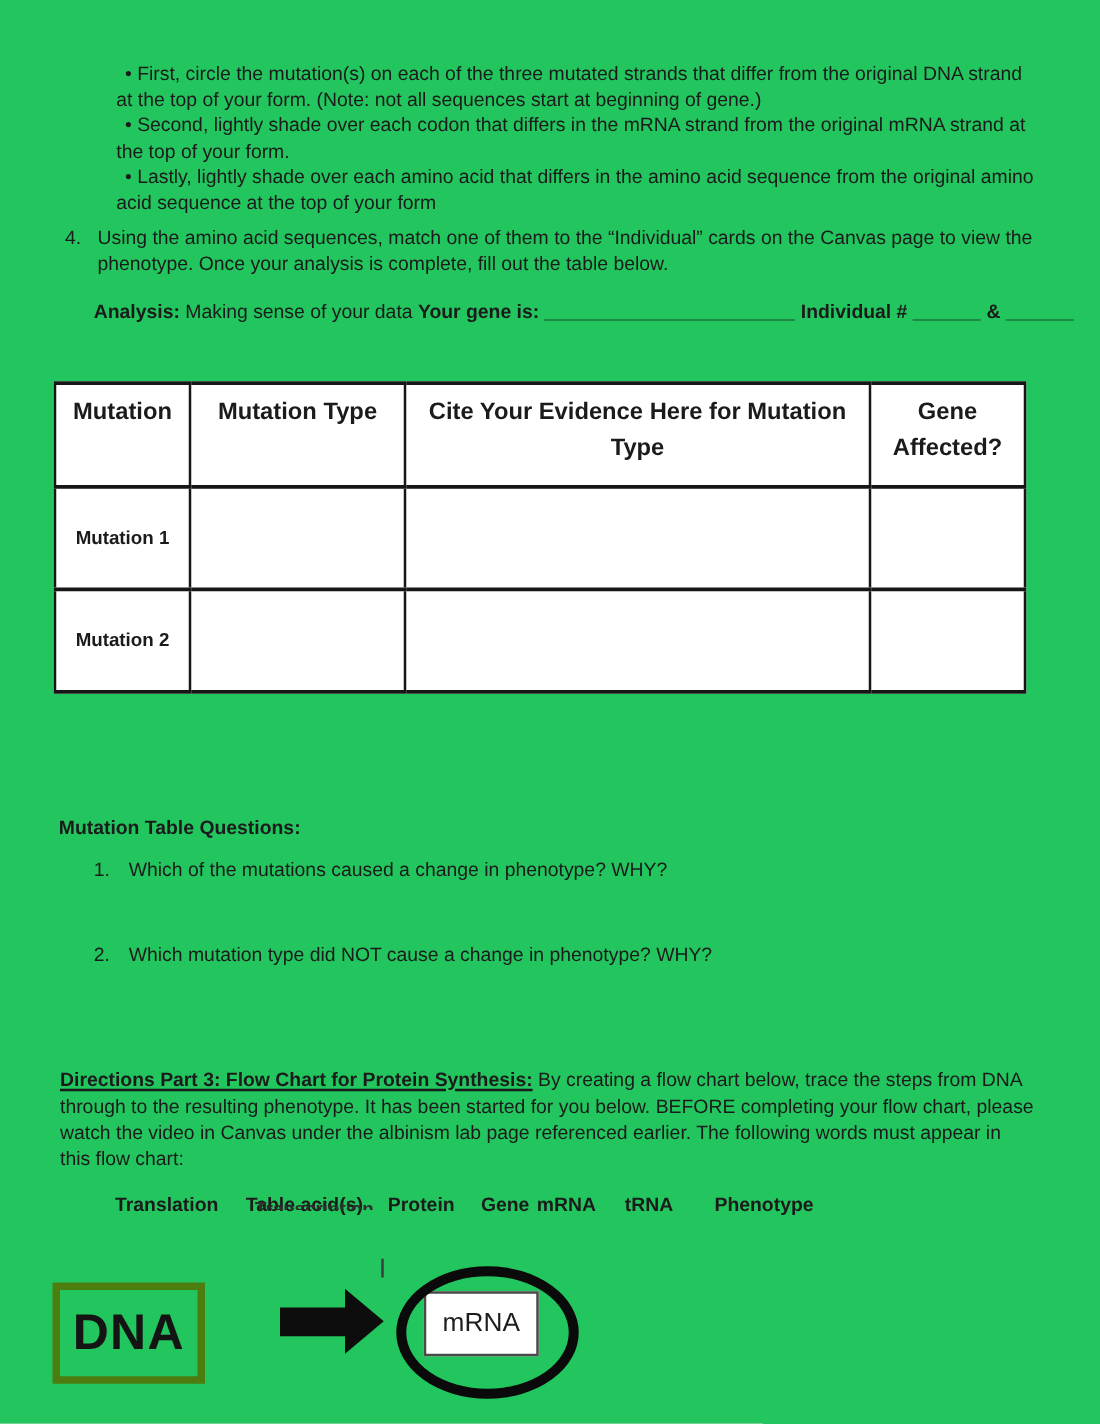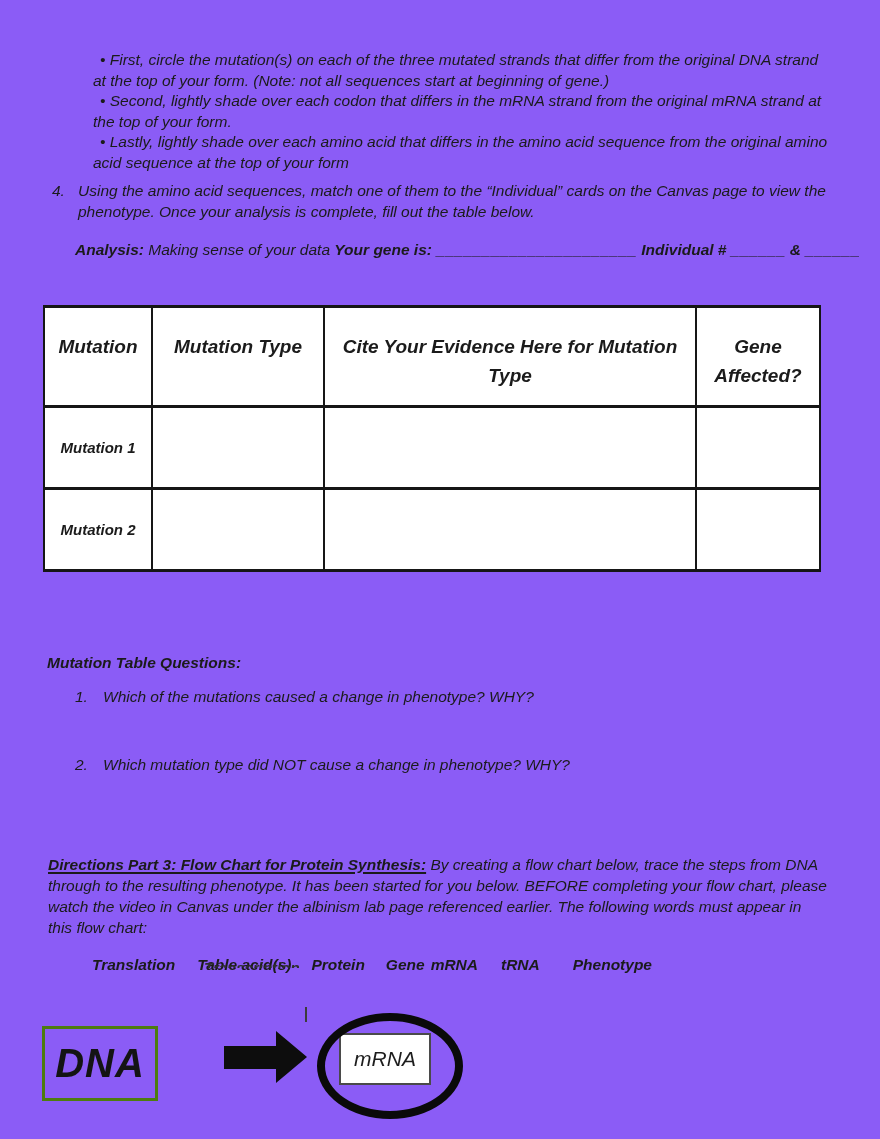--- a/index.html
+++ b/index.html
@@ -1,38 +1,38 @@
 <!DOCTYPE html>
 <html><head>
 <meta charset="utf-8">
 <style>
   html,body{margin:0;padding:0;background:#e8e8e8;}
   .page{
-    position:relative;width:880px;height:1139px;background:#8b5cf6;
+    position:relative;width:880px;height:1139px;background:#22c55e;
     font-family:"Liberation Sans","DejaVu Sans",sans-serif;color:#1b1b1b;
-    overflow:hidden;margin:0 auto;font-style:italic;
+    overflow:hidden;margin:0 auto;
   }
   .abs{position:absolute;}
   .body-text{font-size:15.5px;line-height:20.6px;}
   .bold{font-weight:700;}
   
   .bullets{left:93px;top:50px;width:737px;}
   .bullet-item{text-indent:7px;}
   
   .step4{left:52px;top:181px;width:778px;display:flex;}
   .step4 .num{width:26px;flex:0 0 26px;}
   .step4 .txt{width:748px;}
   
   .analysis{left:75px;top:240px;width:770px;white-space:nowrap;}
   .blank{letter-spacing:0.5px;font-weight:700;}
   
   table.mut{border-collapse:collapse;table-layout:fixed;left:43px;top:305px;width:776px;background:#fff;}
   table.mut th,table.mut td{border-left:2px solid #161616;border-right:2px solid #161616;
     border-top:3px solid #161616;border-bottom:3px solid #161616;padding:0 8px;text-align:center;}
-  table.mut th{font-size:19px;font-weight:700;line-height:29px;text-align:center;vertical-align:top;padding-top:24px;height:73px;}
+  table.mut th{font-size:19px;font-weight:700;line-height:29px;text-align:center;vertical-align:top;padding-top:7px;height:73px;}
   table.mut td{height:79px;}
   td.row-label{text-align:center;vertical-align:middle;font-size:15px;font-weight:700;}
   
   .q-title{left:47px;top:653px;font-weight:700;}
   .q-item{display:flex;left:75px;width:740px;}
   .q-item .num{width:28px;flex:0 0 28px;}
   .q1{top:687px;} .q2{top:755px;}
   
   .part3{left:48px;top:854px;width:779px;font-size:15.5px;line-height:21px;}
   .part3 .lead{font-weight:700;text-decoration:underline;text-decoration-thickness:2px;text-underline-offset:2px;}
@@ -43,21 +43,21 @@
   .wordbank span:nth-child(2){margin-right:20px;}
   .wordbank span:nth-child(3){margin-right:21px;}
   .wordbank span:nth-child(4){margin-right:6px;}
   .wordbank span:nth-child(5){margin-right:23px;}
   .wordbank span:nth-child(6){margin-right:33px;}
   
   .fragment{left:204px;top:960px;width:112px;height:8px;overflow:hidden;}
   .fragment span{display:block;font-size:15px;font-weight:700;color:#2e2e2e;margin-top:-1px;}
   .stray-mark{left:305px;top:1007px;width:2px;height:15px;background:#3c3c3c;}
   
-  .dna-box{left:42px;top:1026px;width:110px;height:69px;border:3px solid #4d7c0f;
+  .dna-box{left:42px;top:1026px;width:110px;height:69px;border:6px solid #4d7c0f;
     display:flex;align-items:center;justify-content:center;}
   .dna-box span{font-size:40px;font-weight:700;letter-spacing:1px;color:#141414;}
   .arrow-body{left:224px;top:1046px;width:53px;height:23px;background:#0d0d0d;}
   .arrow-head{left:276px;top:1031px;width:0;height:0;
     border-top:26px solid transparent;border-bottom:26px solid transparent;border-left:31px solid #0d0d0d;}
   .oval{left:317px;top:1013px;width:130px;height:90px;border:8px solid #0a0a0a;border-radius:50%;z-index:2;}
   .mrna-box{left:339px;top:1033px;width:88px;height:48px;border:2px solid #4a4a4a;z-index:1;
     display:flex;align-items:center;justify-content:center;background:#fff;}
   .mrna-box span{font-size:21px;color:#1d1d1d;}
 </style>

